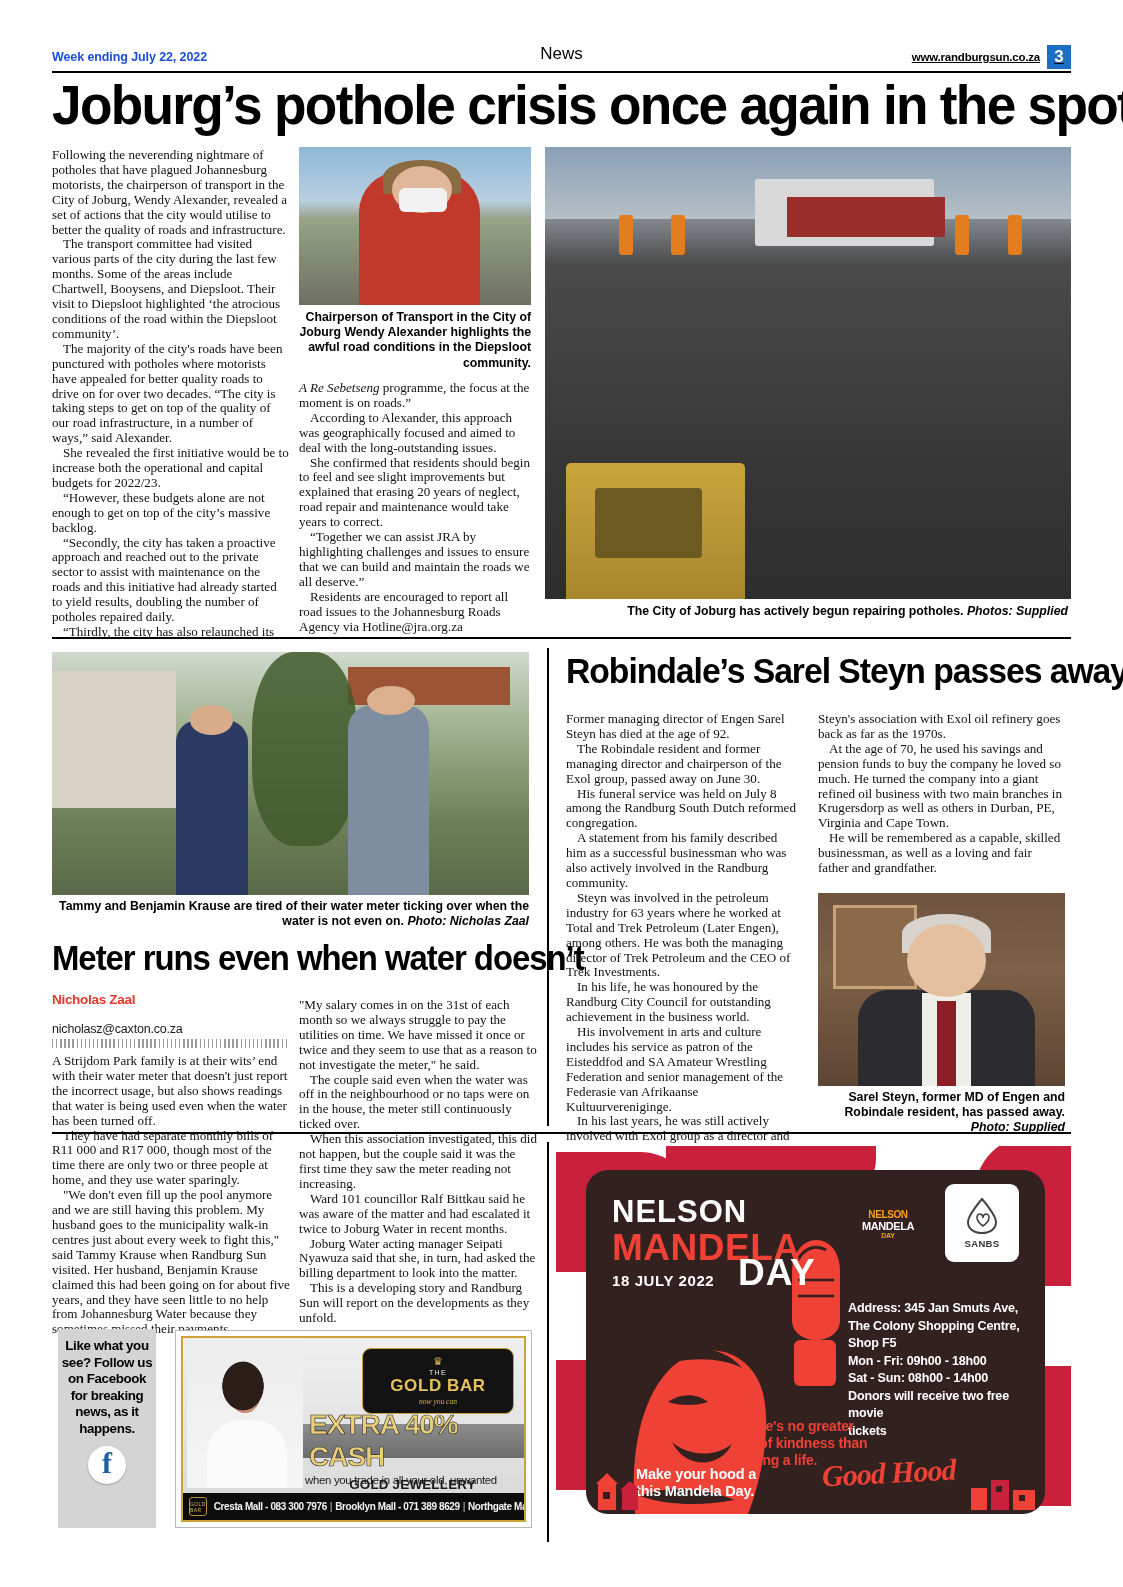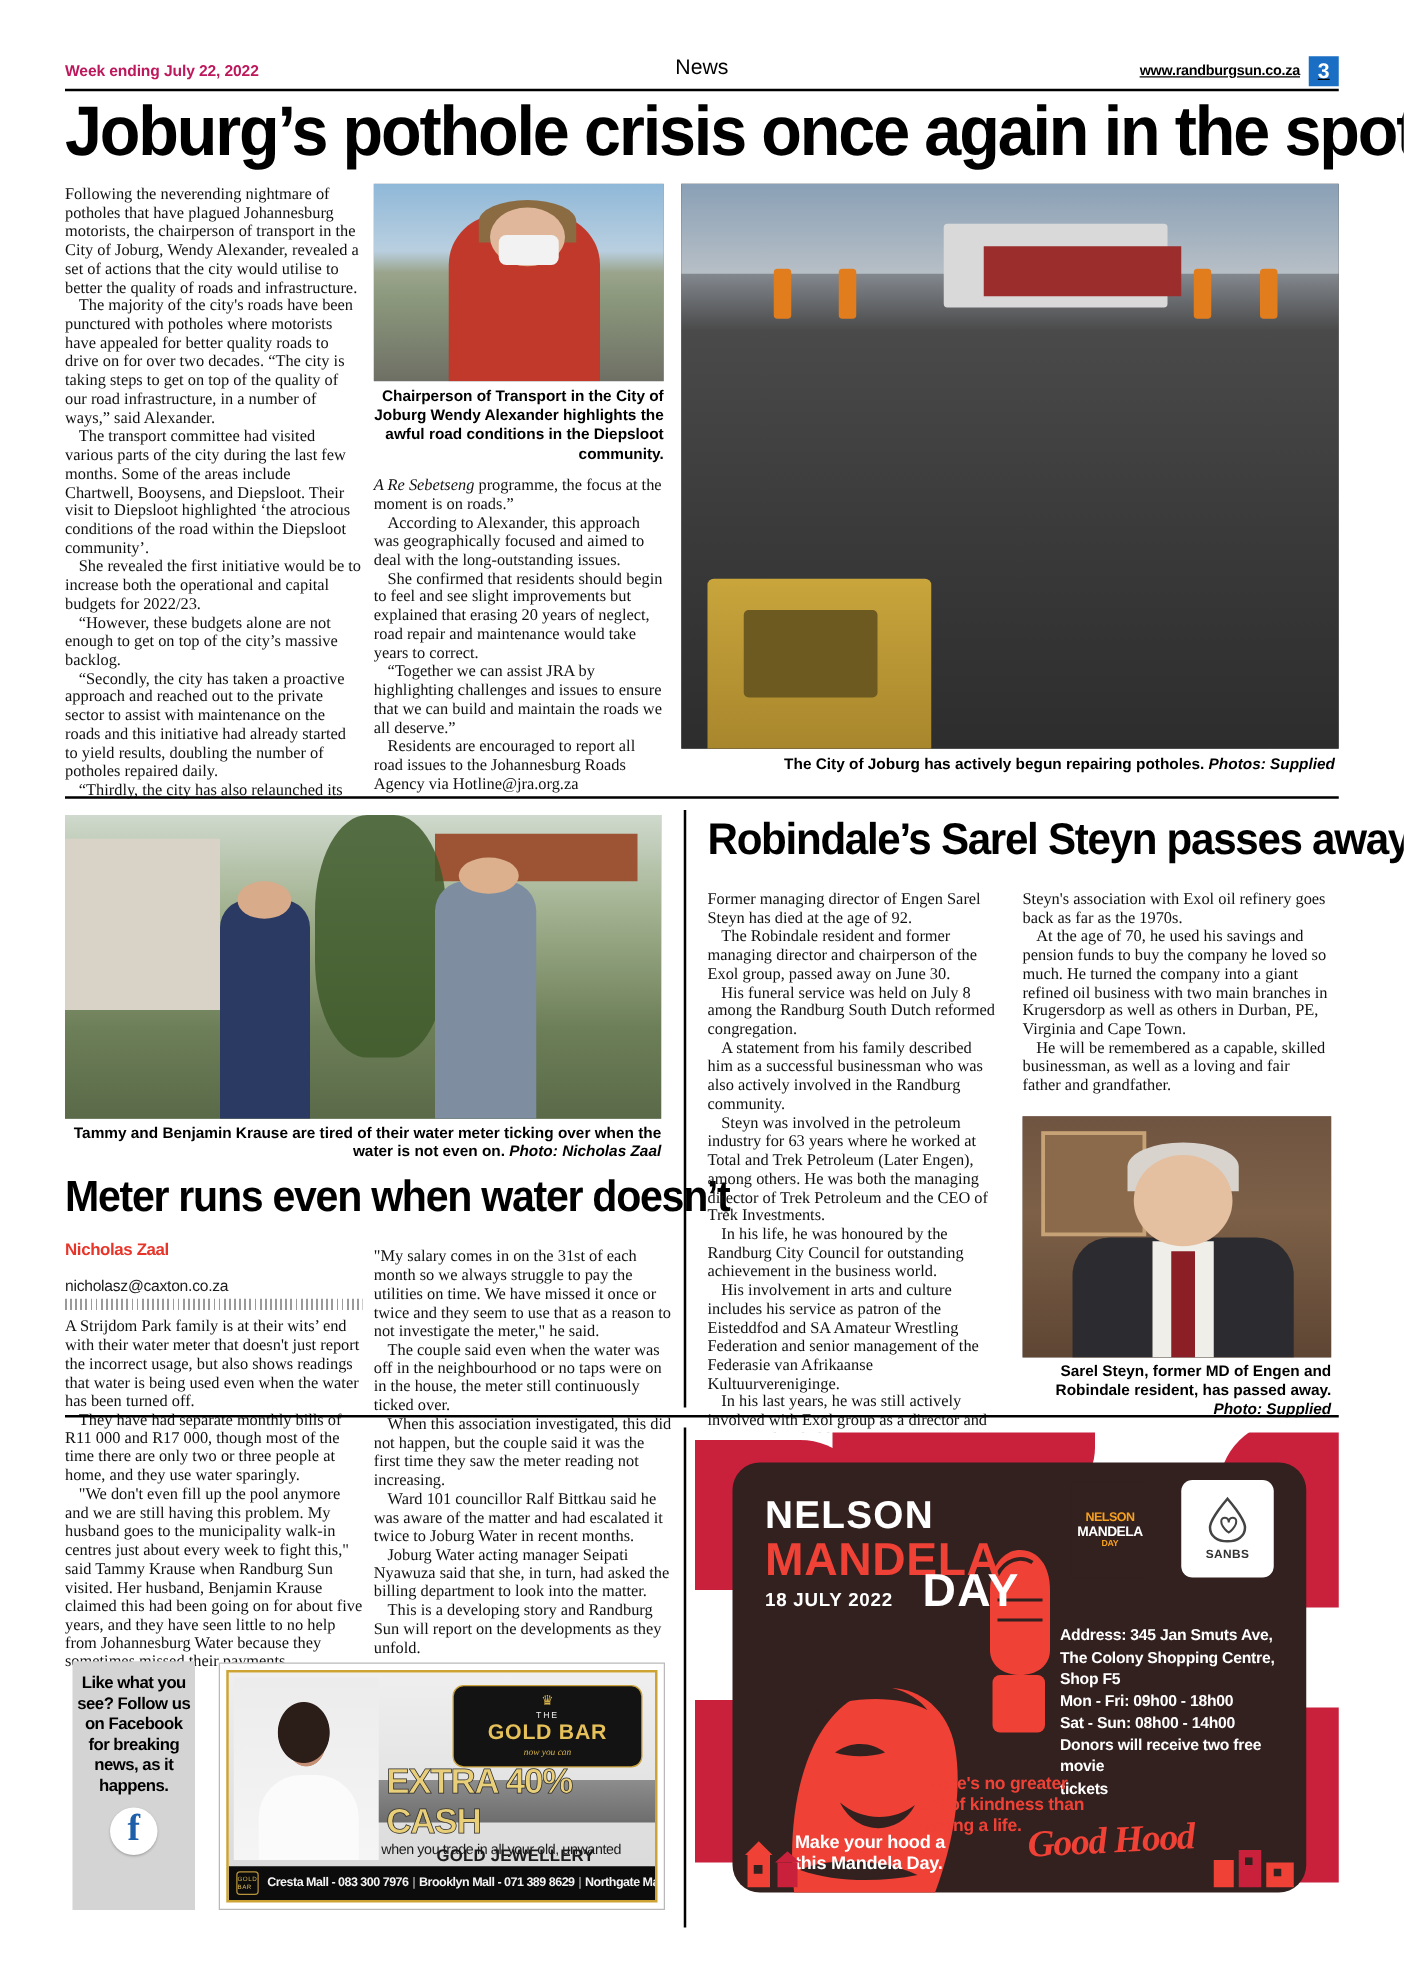--- a/index.html
+++ b/index.html
@@ -16,21 +16,21 @@
     padding: 0;
   }
 
   
   .masthead {
     position: absolute; left: 52px; top: 44px; width: 1019px; height: 26px;
     display: flex; align-items: center; justify-content: space-between;
   }
   .masthead-left {
     font-family: "Liberation Sans", sans-serif;
-    font-weight: bold; font-size: 12.5px; color: #be185d;
+    font-weight: bold; font-size: 12.5px; color: #1d4ed8;
     letter-spacing: -0.1px;
   }
   .masthead-center {
     font-family: "Liberation Sans", sans-serif;
     font-size: 17px; color: #000; font-weight: 400;
     position: absolute; left: 50%; transform: translateX(-50%); top: 0;
   }
   .masthead-right { display: flex; align-items: center; gap: 7px; text-decoration: underline; }
   .masthead-url {
     font-family: "Liberation Sans", sans-serif;
@@ -392,22 +392,22 @@
       <div class="masthead-url">www.randburgsun.co.za</div>
       <div class="page-num-box">3</div>
     </div>
   </div>
   <div class="rule-top"></div>
 
   <div class="headline-main">Joburg’s pothole crisis once again in the spotlight</div>
 
   <div class="col" id="s1-col1">
     <p class="first">Following the neverending nightmare of potholes that have plagued Johannesburg motorists, the chairperson of transport in the City of Joburg, Wendy Alexander, revealed a set of actions that the city would utilise to better the quality of roads and infrastructure.</p>
+    <p>The transport committee had visited various parts of the city during the last few months. Some of the areas include Chartwell, Booysens, and Diepsloot. Their visit to Diepsloot highlighted ‘the atrocious conditions of the road within the Diepsloot community’.</p>
     <p>The majority of the city's roads have been punctured with potholes where motorists have appealed for better quality roads to drive on for over two decades. “The city is taking steps to get on top of the quality of our road infrastructure, in a number of ways,” said Alexander.</p>
-    <p>The transport committee had visited various parts of the city during the last few months. Some of the areas include Chartwell, Booysens, and Diepsloot. Their visit to Diepsloot highlighted ‘the atrocious conditions of the road within the Diepsloot community’.</p>
     <p>She revealed the first initiative would be to increase both the operational and capital budgets for 2022/23.</p>
     <p>“However, these budgets alone are not enough to get on top of the city’s massive backlog.</p>
     <p>“Secondly, the city has taken a proactive approach and reached out to the private sector to assist with maintenance on the roads and this initiative had already started to yield results, doubling the number of potholes repaired daily.</p>
     <p>“Thirdly, the city has also relaunched its</p>
   </div>
 
   <div id="s1-photo-small">
     <div class="ph-diepsloot">
       <div class="person"></div>
       <div class="hair"></div>

